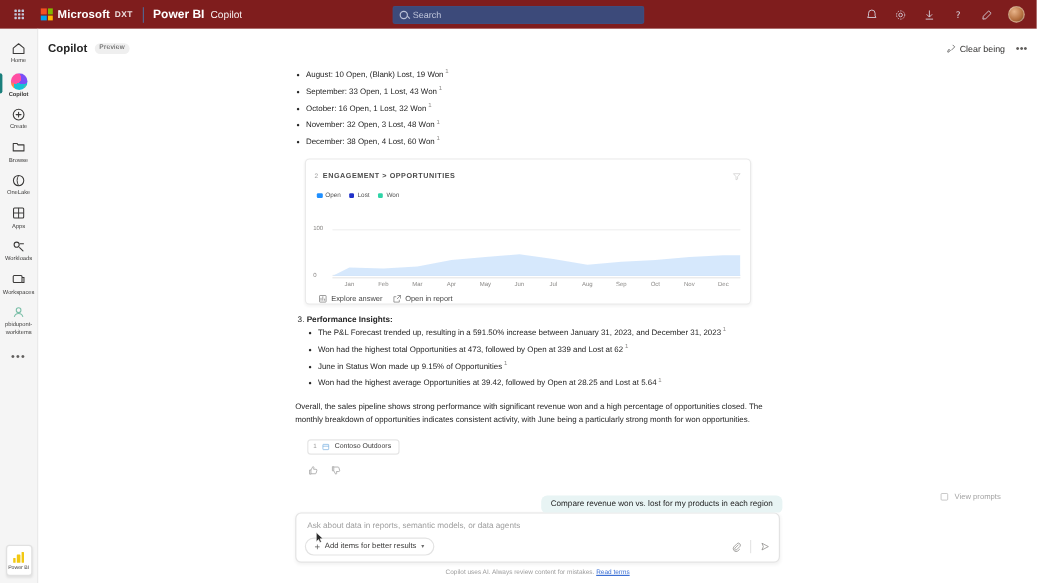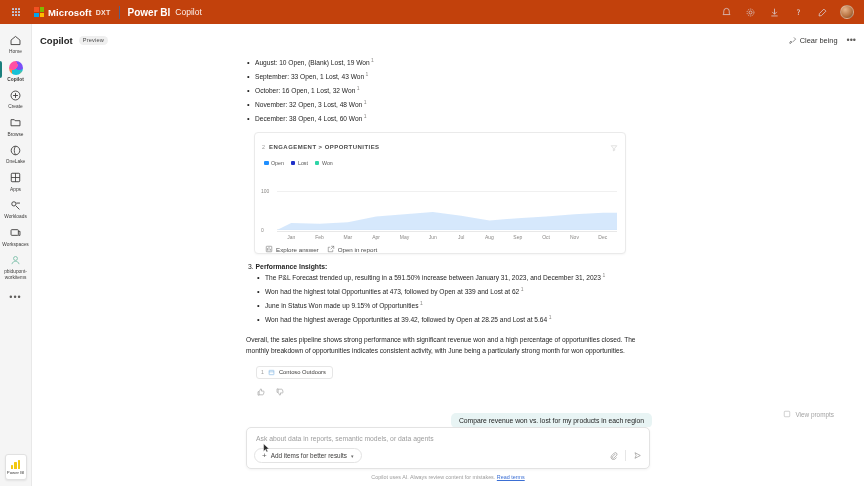--- a/index.html
+++ b/index.html
@@ -6,21 +6,21 @@
   html, body {
     width: 864px; height: 486px;
     font-family: "Liberation Sans", sans-serif;
     background: #ffffff;
     overflow: hidden;
   }
   .app { position: relative; width: 864px; height: 486px; display: flex; flex-direction: column; }
 
   
   .topbar {
-    height: 24px; background: #c2410c; flex: 0 0 24px;
+    height: 24px; background: #7f1d1d; flex: 0 0 24px;
     display: flex; align-items: center; color: #ffffff;
     padding: 0 6px; position: relative;
   }
   .waffle { width: 20px; display: flex; justify-content: center; align-items: center; cursor: pointer; }
   .waffle-grid { display: grid; grid-template-columns: repeat(3, 2px); grid-template-rows: repeat(3, 2px); gap: 1.4px; }
   .waffle-grid i { display: block; width: 2px; height: 2px; background: #c3c8da; border-radius: 0.5px; }
   .ms-logo-wrap { display: flex; align-items: center; gap: 4px; margin-left: 8px; }
   .ms-squares { display: grid; grid-template-columns: repeat(2, 4.5px); grid-template-rows: repeat(2, 4.5px); gap: 1px; }
   .ms-squares i { display: block; width: 4.5px; height: 4.5px; }
   .ms-squares i:nth-child(1) { background: #f25022; }
@@ -241,20 +241,24 @@
           <i></i>
           <i></i>
         </div>
       <div class="ms-word">Microsoft</div>
       <div class="ms-sub">DXT</div>
     </div>
     <div class="vdiv"></div>
     <div class="prod-name">Power BI</div>
     <div class="prod-sub">Copilot</div>
 
+    <div class="search-wrap">
+      <div class="search-ico"></div>
+      <div class="search-ph">Search</div>
+    </div>
 
     <div class="topbar-right">
       <div class="tb-icon">
         <svg width="11" height="11" viewBox="0 0 16 16">
             <path d="M8 2a4 4 0 00-4 4v3l-1 2h10l-1-2V6a4 4 0 00-4-4z" fill="none" stroke="#dfe3ef" stroke-width="1.1"></path>
           </svg>
       </div>
       <div class="tb-icon">
         <svg width="11" height="11" viewBox="0 0 16 16">
             <circle cx="8" cy="8" r="2.2" fill="none" stroke="#dfe3ef" stroke-width="1.1"></circle>

